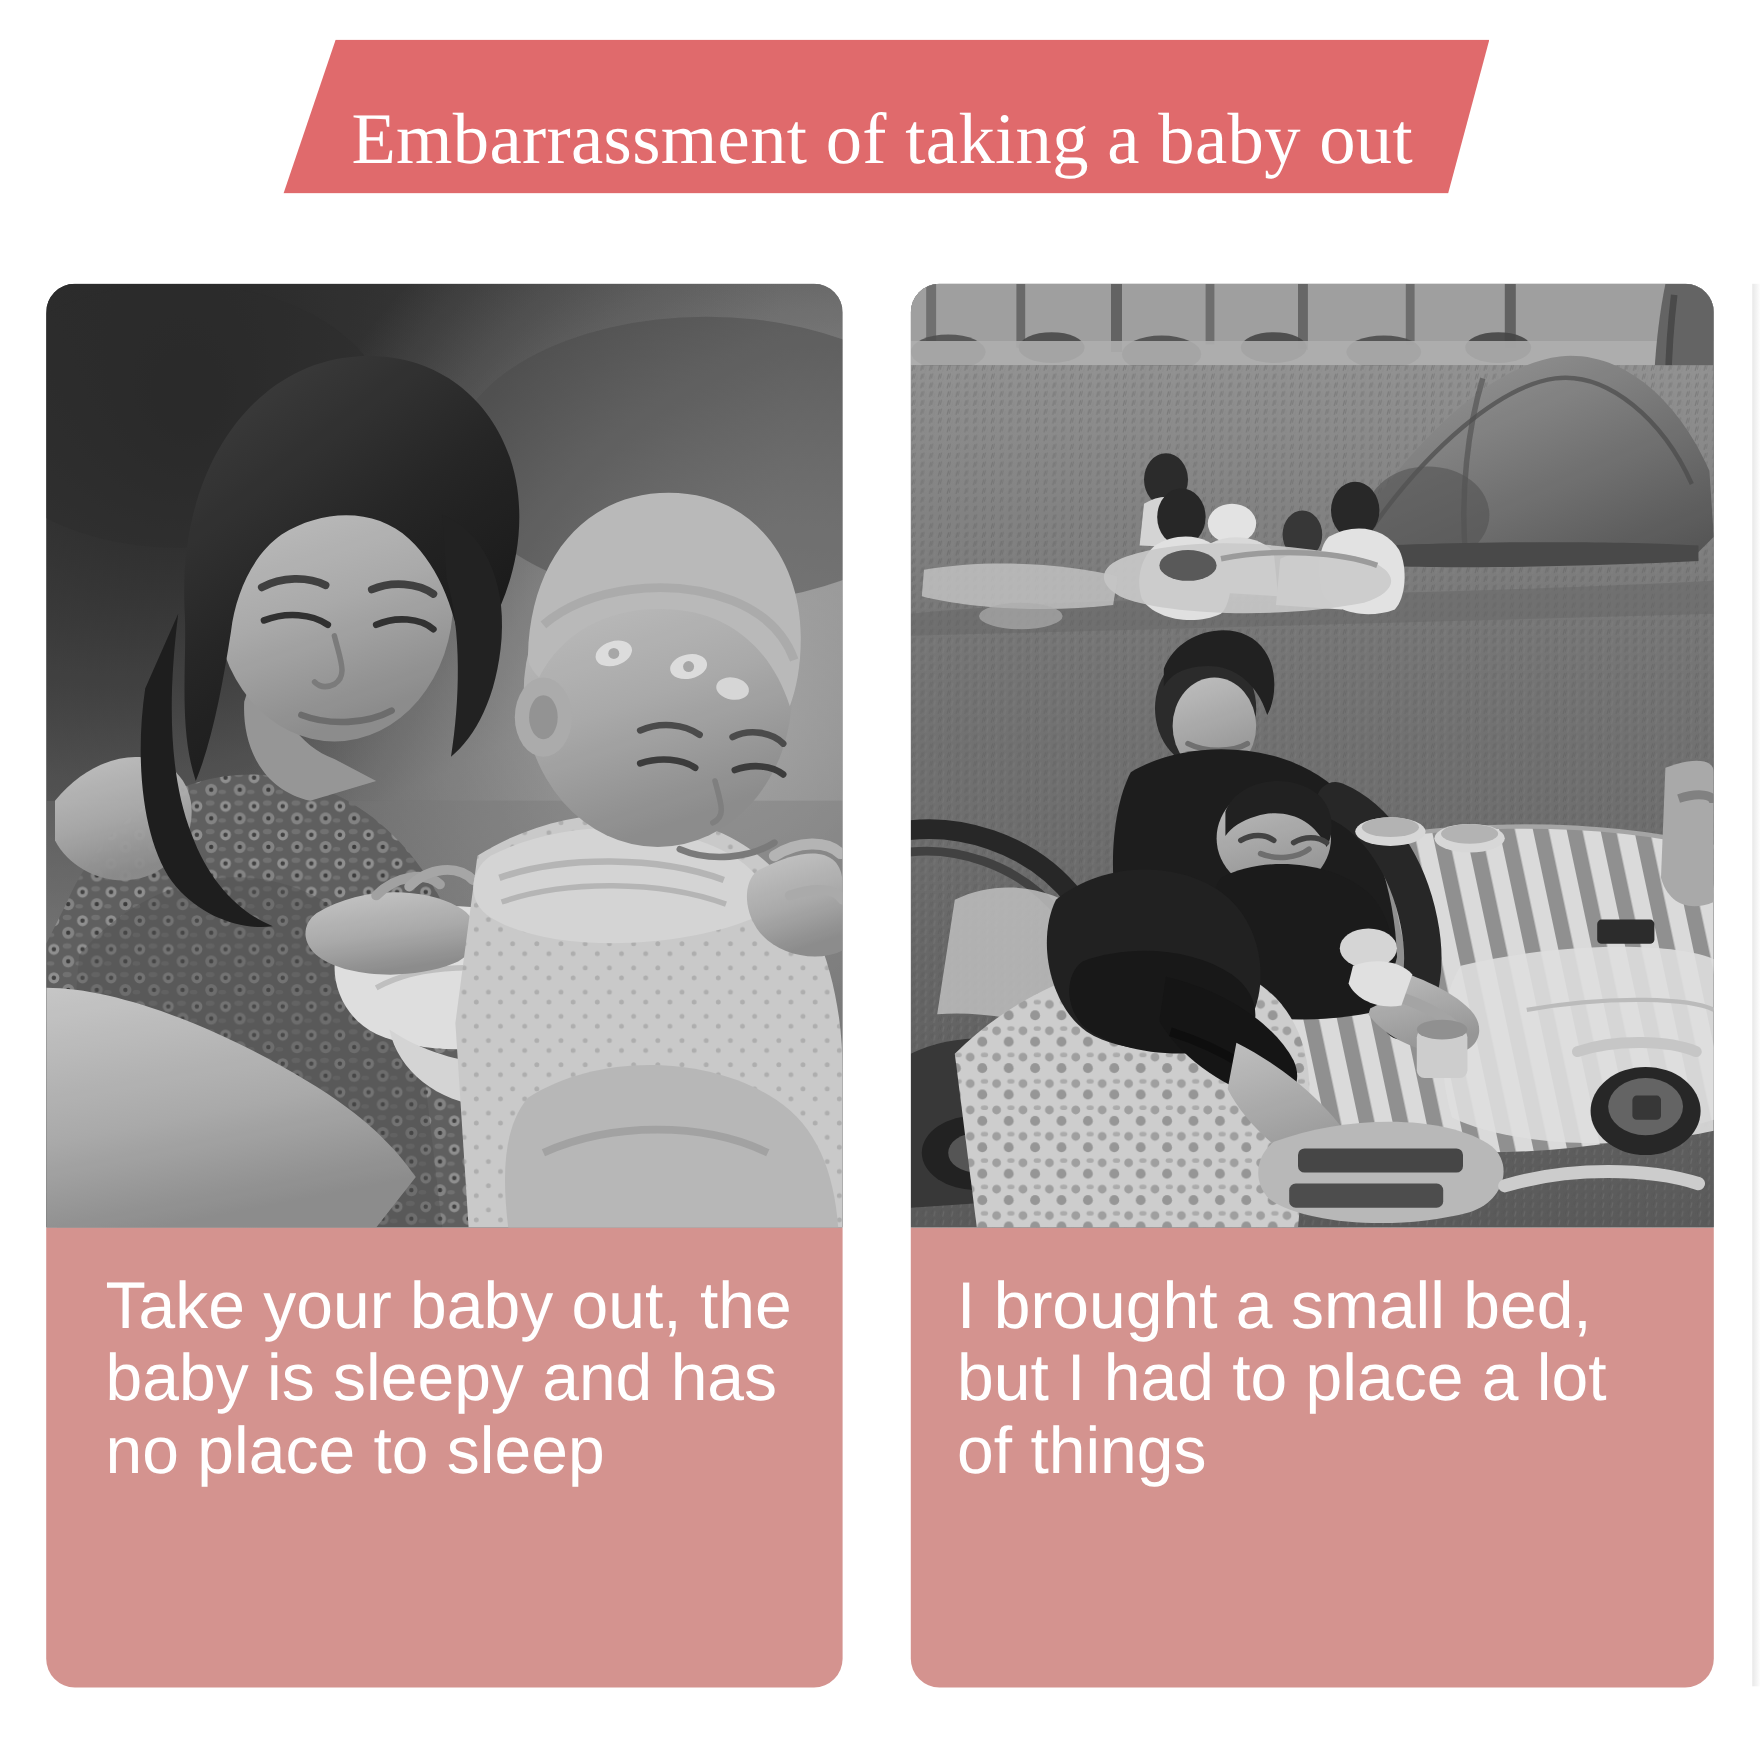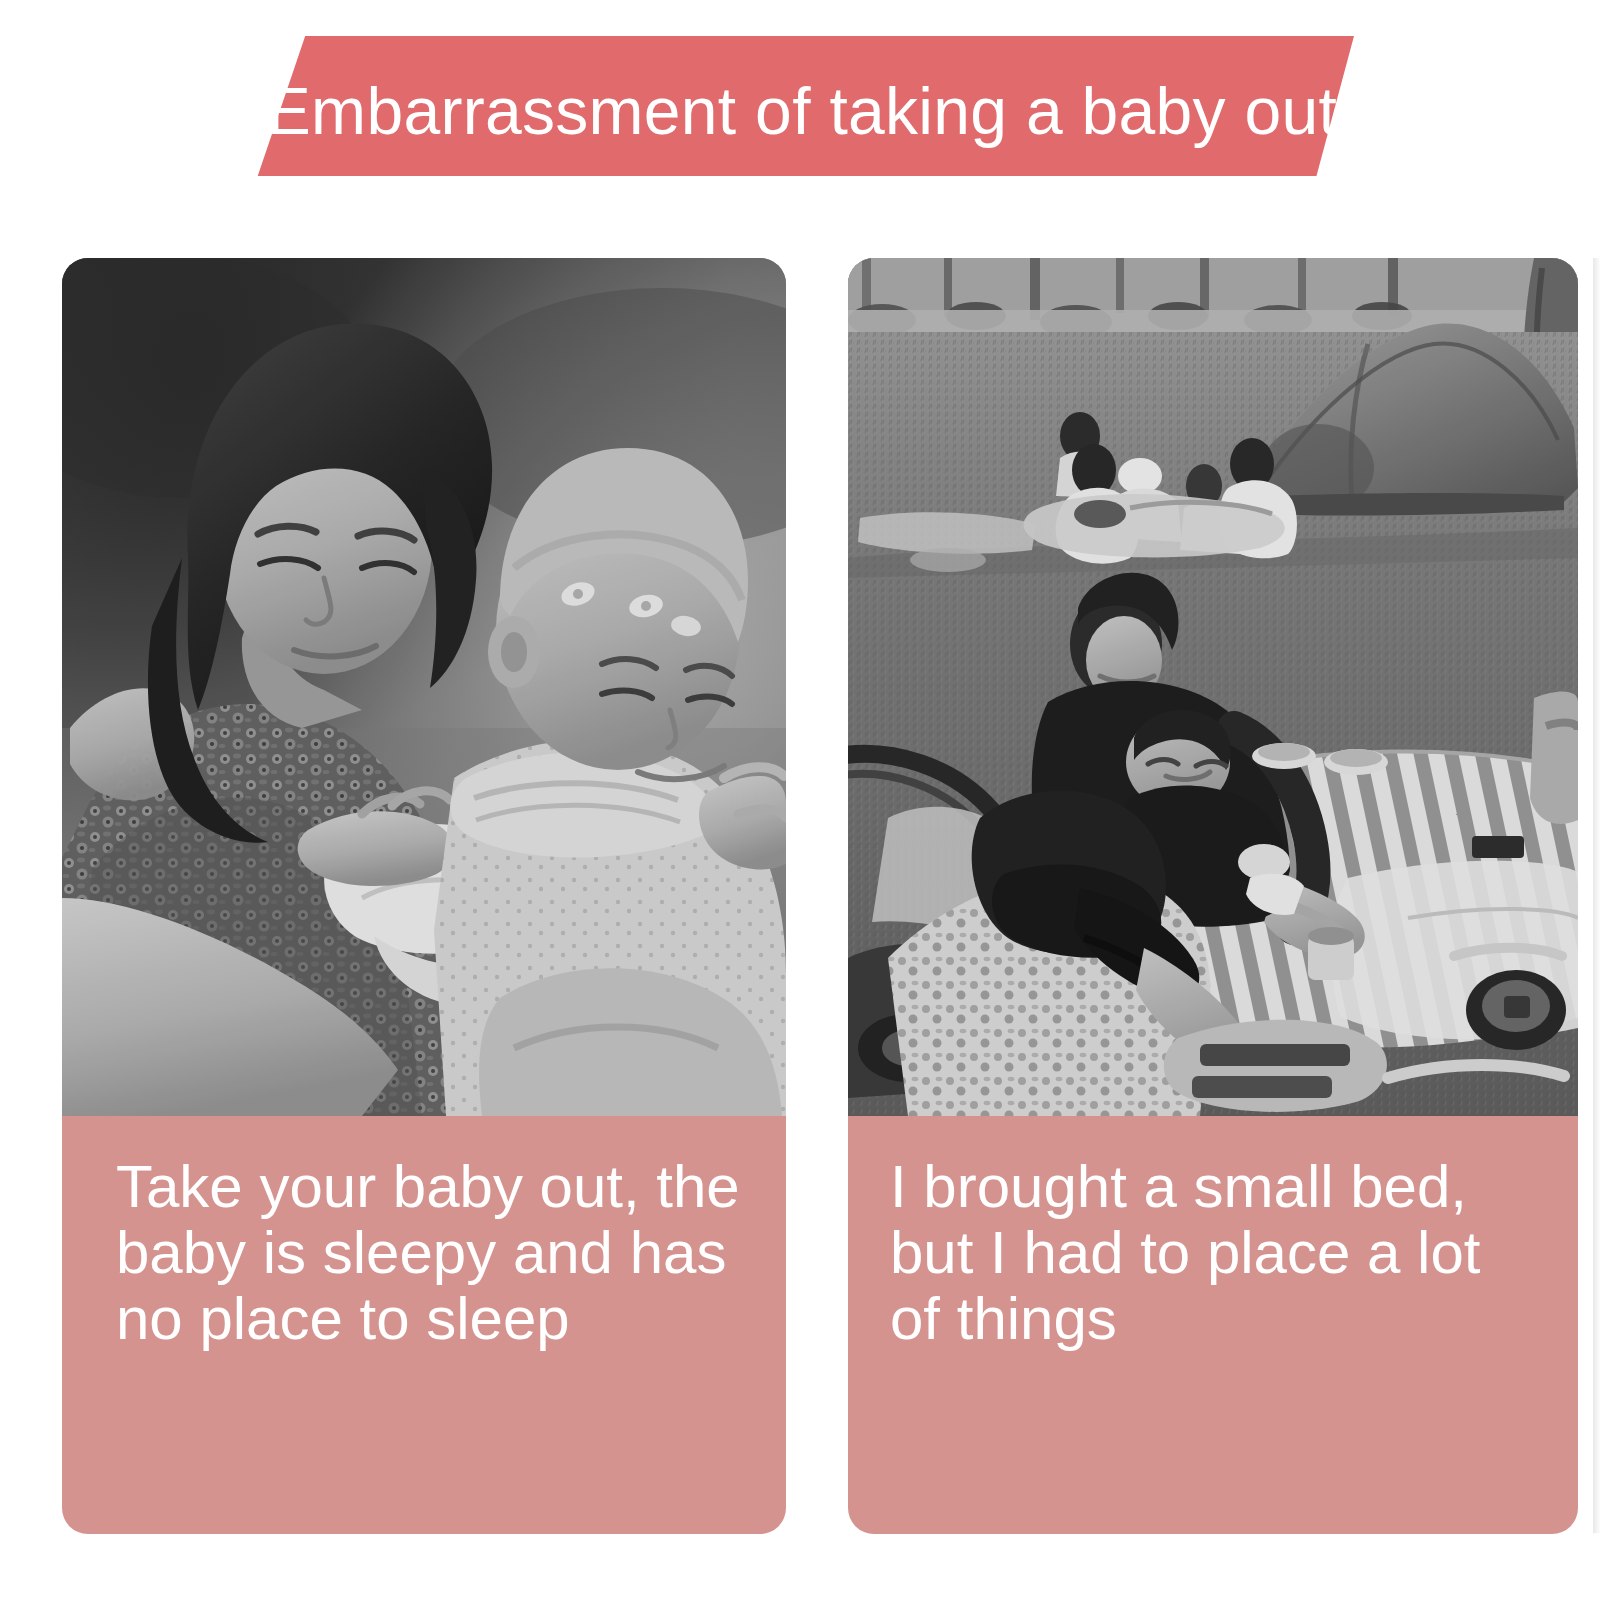--- a/index.html
+++ b/index.html
@@ -29,46 +29,45 @@
     top: 36px;
     width: 1104px;
     height: 140px;
     background: #e06a6c;
     
     clip-path: polygon(5.0% 0%, 100% 0%, 96.6% 100%, 0.7% 100%);
   }
   .banner-title {
     position: absolute;
     left: 250px;
-    top: 20px;
+    top: 36px;
     width: 1104px;
     height: 182px;
     display: flex;
     align-items: center;
     justify-content: center;
     color: #ffffff;
     font-size: 66px;
     font-weight: 400;
     letter-spacing: 0.3px;
     white-space: nowrap;
-    font-family: Liberation Sans, sans-serif;
+    font-family: Liberation Serif, serif;
   }
 
   
   .panels {
     position: absolute;
     left: 0;
     top: 0;
     width: 1600px;
     height: 1600px;
   }
   .panel {
     position: absolute;
     top: 258px;
-    margin-left: 20px;
   }
   .panel-left  { left: 42px;  width: 724px; }
   .panel-right { left: 828px; width: 730px; }
 
   .photo {
     position: relative;
     width: 100%;
     height: 858px;
     border-radius: 26px 26px 0 0;
     overflow: hidden;

